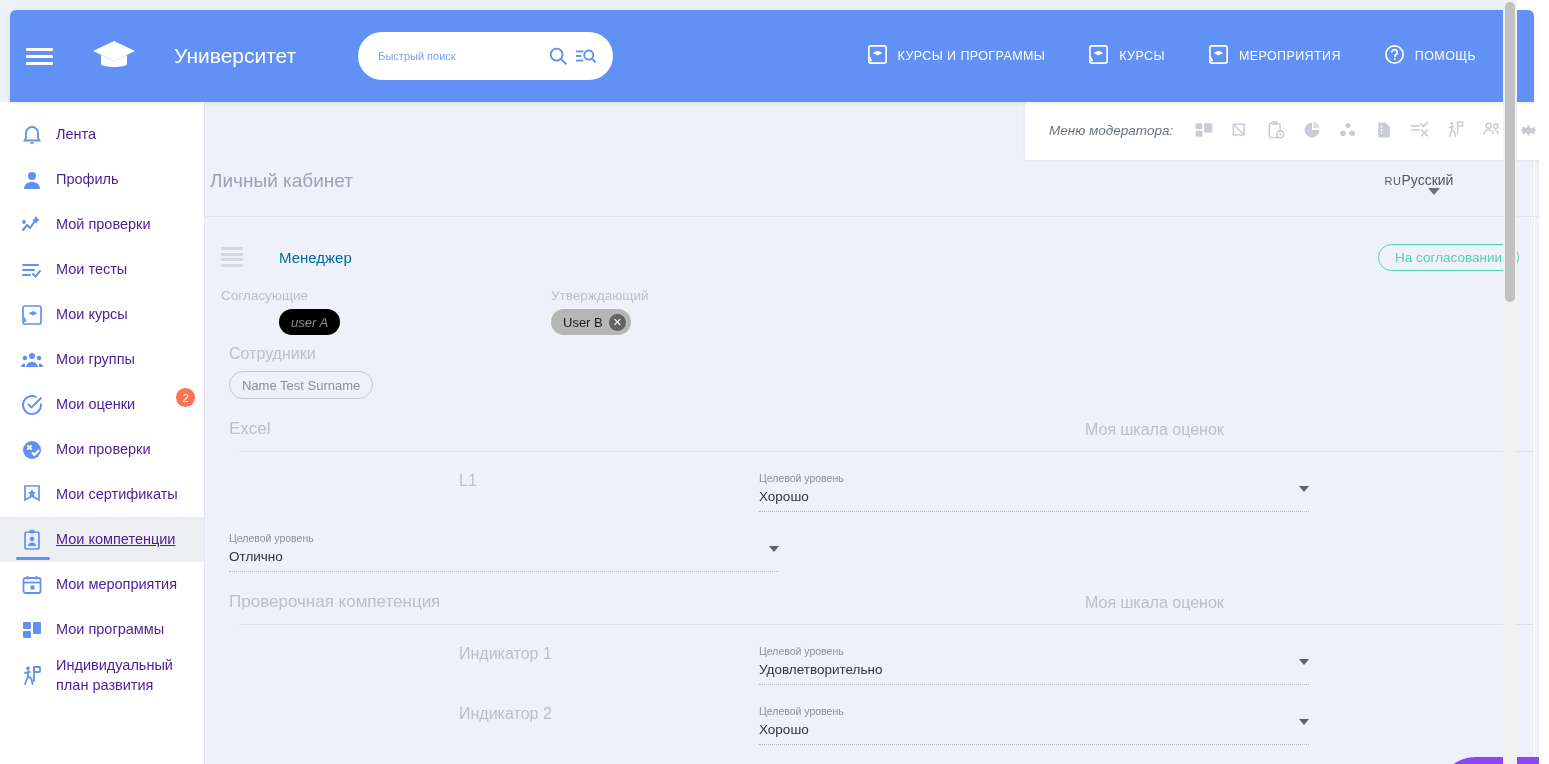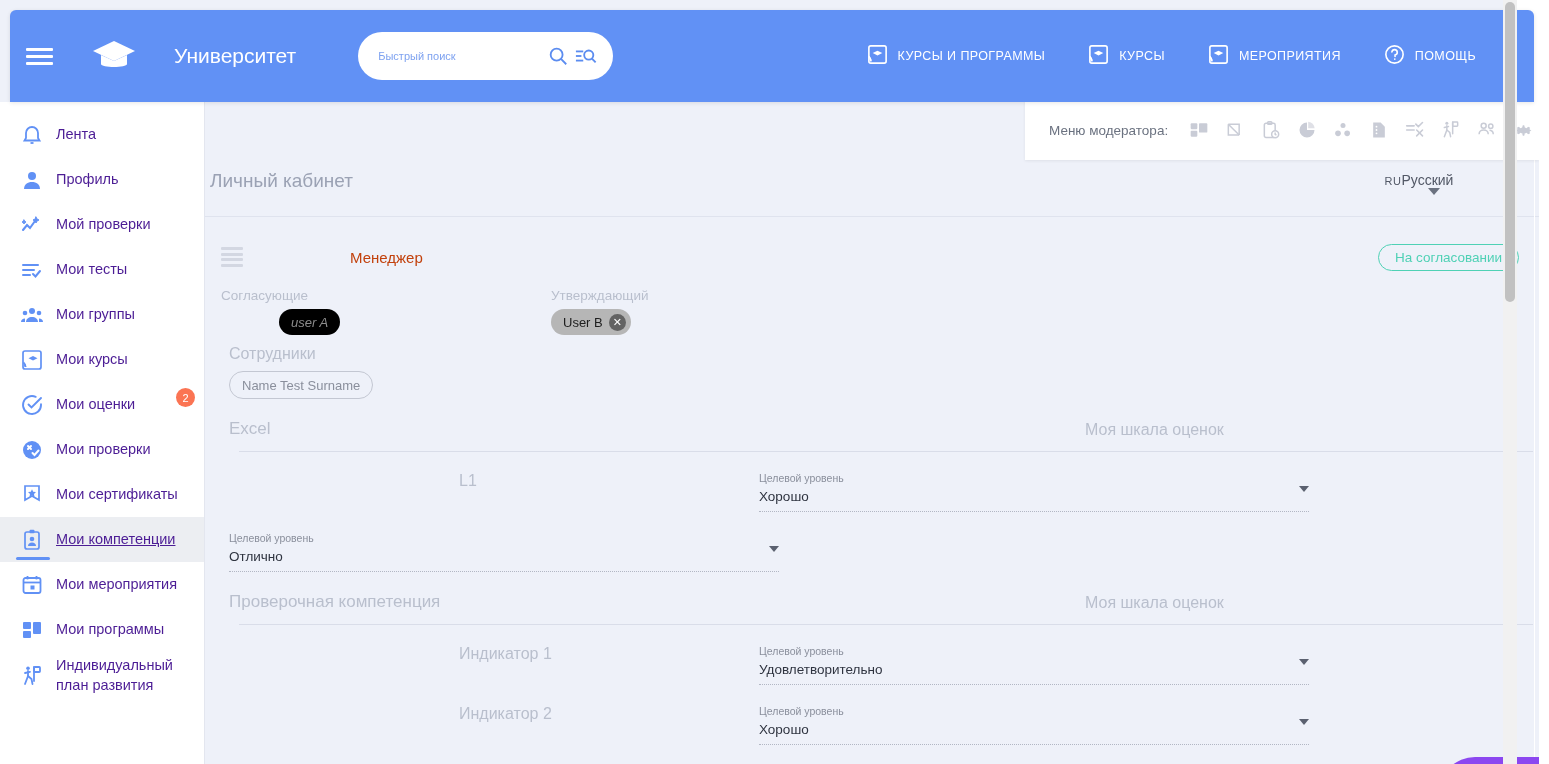--- a/index.html
+++ b/index.html
@@ -79,31 +79,31 @@
   }
   .lang-txt { font-size:14px; color:#525866; }
   .lang-txt .ru { font-size:11px; letter-spacing:.5px; }
   .caret { margin-left:30px; width:0;height:0;border-left:6px solid transparent;border-right:6px solid transparent;border-top:7px solid #6b7280; }
   .title-rule { position:absolute; left:0; top:114px; width:1334px; height:1px; background:#dfe3ee; }
 
   
   .modmenu {
     position:absolute; left:820px; top:-2px; width:514px; height:60px;
     background:#fff; display:flex; align-items:center; padding-left:24px; gap:14px;
-    box-shadow:0 1px 3px rgba(0,0,0,.07); z-index:4;
+    box-shadow:0 1px 3px rgba(0,0,0,.07); z-index:4;font-style:italic;
   }
   .modmenu-lbl { font-size:13.5px; color:#6b7280; margin-right:6px; white-space:nowrap;}
   .mod-ic { width:22px; height:22px; color:#c9ccd6; cursor:pointer; display:flex;align-items:center;justify-content:center;}
 
   
   .card { position:absolute; left:6px; top:130px; width:1322px; }
   .card-head { display:flex; align-items:center; height:50px; padding:0 14px 0 10px; }
   .drag-ic { width:22px; display:flex; flex-direction:column; gap:2.5px; cursor:grab;}
   .drag-ic i { display:block; height:3px; background:#d3d7e2; border-radius:1px; }
-  .card-role { margin-left:107px; font-size:15px; color:#c2410c; }
+  .card-role { margin-left:36px; font-size:15px; color:#0369a1; }
   .status-pill {
     margin-left:auto; border:1px solid #4fd1b5; color:#4fd1b5; font-size:13.5px;
     border-radius:16px; padding:5px 16px; white-space:nowrap; cursor:pointer;
   }
 
   .approvers { display:flex; padding: 6px 0 0 10px; position:relative;}
   .appr-col { position:relative; }
   .appr-col.c1 { width:330px; }
   .appr-lbl { font-size:13.5px; color:#b9bfcd; margin-bottom:6px;}
   .chip {
@@ -274,42 +274,42 @@
             <path d="M3 12h11"></path>
             <path d="M3 17h7"></path>
             <path d="M13 16l2.5 2.5L20 13"></path>
         </svg>
       </span>
       <span class="side-lbl">Мои тесты</span>
     </div>
 
     <div class="side-item">
       <span class="side-ic">
+        <svg width="24" height="24" viewBox="0 0 24 24" fill="none" stroke="#6191f5" stroke-width="1.7">
+          <rect x="3" y="3" width="18" height="18" rx="2"></rect>
+          <path d="M13 8 l-4.5 2.2 4.5 2.2 4.5-2.2z" fill="#6191f5" stroke="none"></path>
+          <path d="M5.5 19a3.5 3.5 0 0 0-1-2.6"></path>
+            <path d="M5.5 19a6.5 6.5 0 0 0-2-4.6"></path>
+        </svg>
+      </span>
+      <span class="side-lbl">Мои курсы</span>
+    </div>
+
+    <div class="side-item">
+      <span class="side-ic">
         <svg width="24" height="24" viewBox="0 0 24 24" fill="#6191f5">
           <circle cx="12" cy="8" r="3"></circle>
             <circle cx="5" cy="10" r="2.3"></circle>
             <circle cx="19" cy="10" r="2.3"></circle>
           <path d="M6 19c0-3 2.7-5 6-5s6 2 6 5z"></path>
             <path d="M1 19c0-2.2 1.6-3.6 4-3.6V19z"></path>
             <path d="M23 19c0-2.2-1.6-3.6-4-3.6V19z"></path>
         </svg>
       </span>
       <span class="side-lbl">Мои группы</span>
-    </div>
-
-    <div class="side-item">
-      <span class="side-ic">
-        <svg width="24" height="24" viewBox="0 0 24 24" fill="none" stroke="#6191f5" stroke-width="1.7">
-          <rect x="3" y="3" width="18" height="18" rx="2"></rect>
-          <path d="M13 8 l-4.5 2.2 4.5 2.2 4.5-2.2z" fill="#6191f5" stroke="none"></path>
-          <path d="M5.5 19a3.5 3.5 0 0 0-1-2.6"></path>
-            <path d="M5.5 19a6.5 6.5 0 0 0-2-4.6"></path>
-        </svg>
-      </span>
-      <span class="side-lbl">Мои курсы</span>
     </div>
 
     <div class="side-item">
       <span class="side-ic">
         <svg width="24" height="24" viewBox="0 0 24 24" fill="none" stroke="#6191f5" stroke-width="1.9" stroke-linecap="round">
           <path d="M21 11.2V12a9 9 0 1 1-5.3-8.2"></path>
             <path d="M8.5 11.5l3 3L21 5"></path>
         </svg>
       </span>
       <span class="side-lbl">Мои оценки</span>

